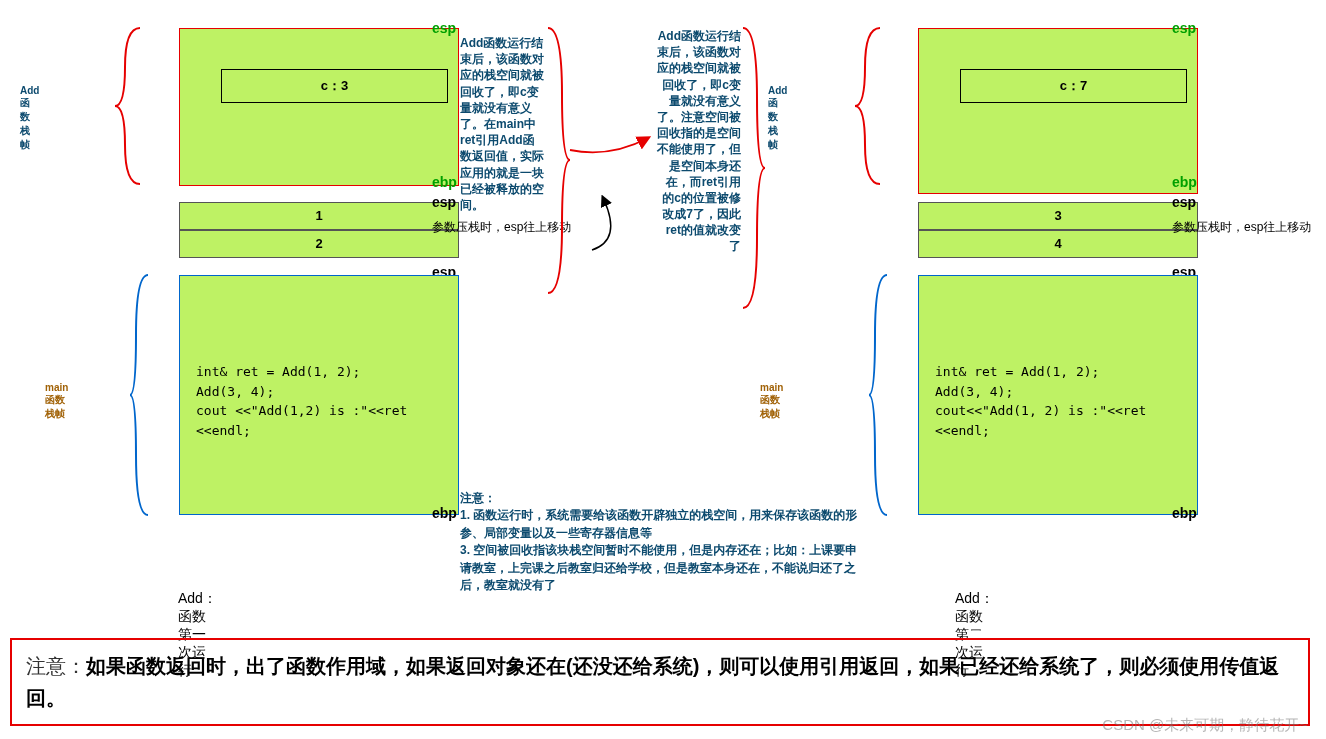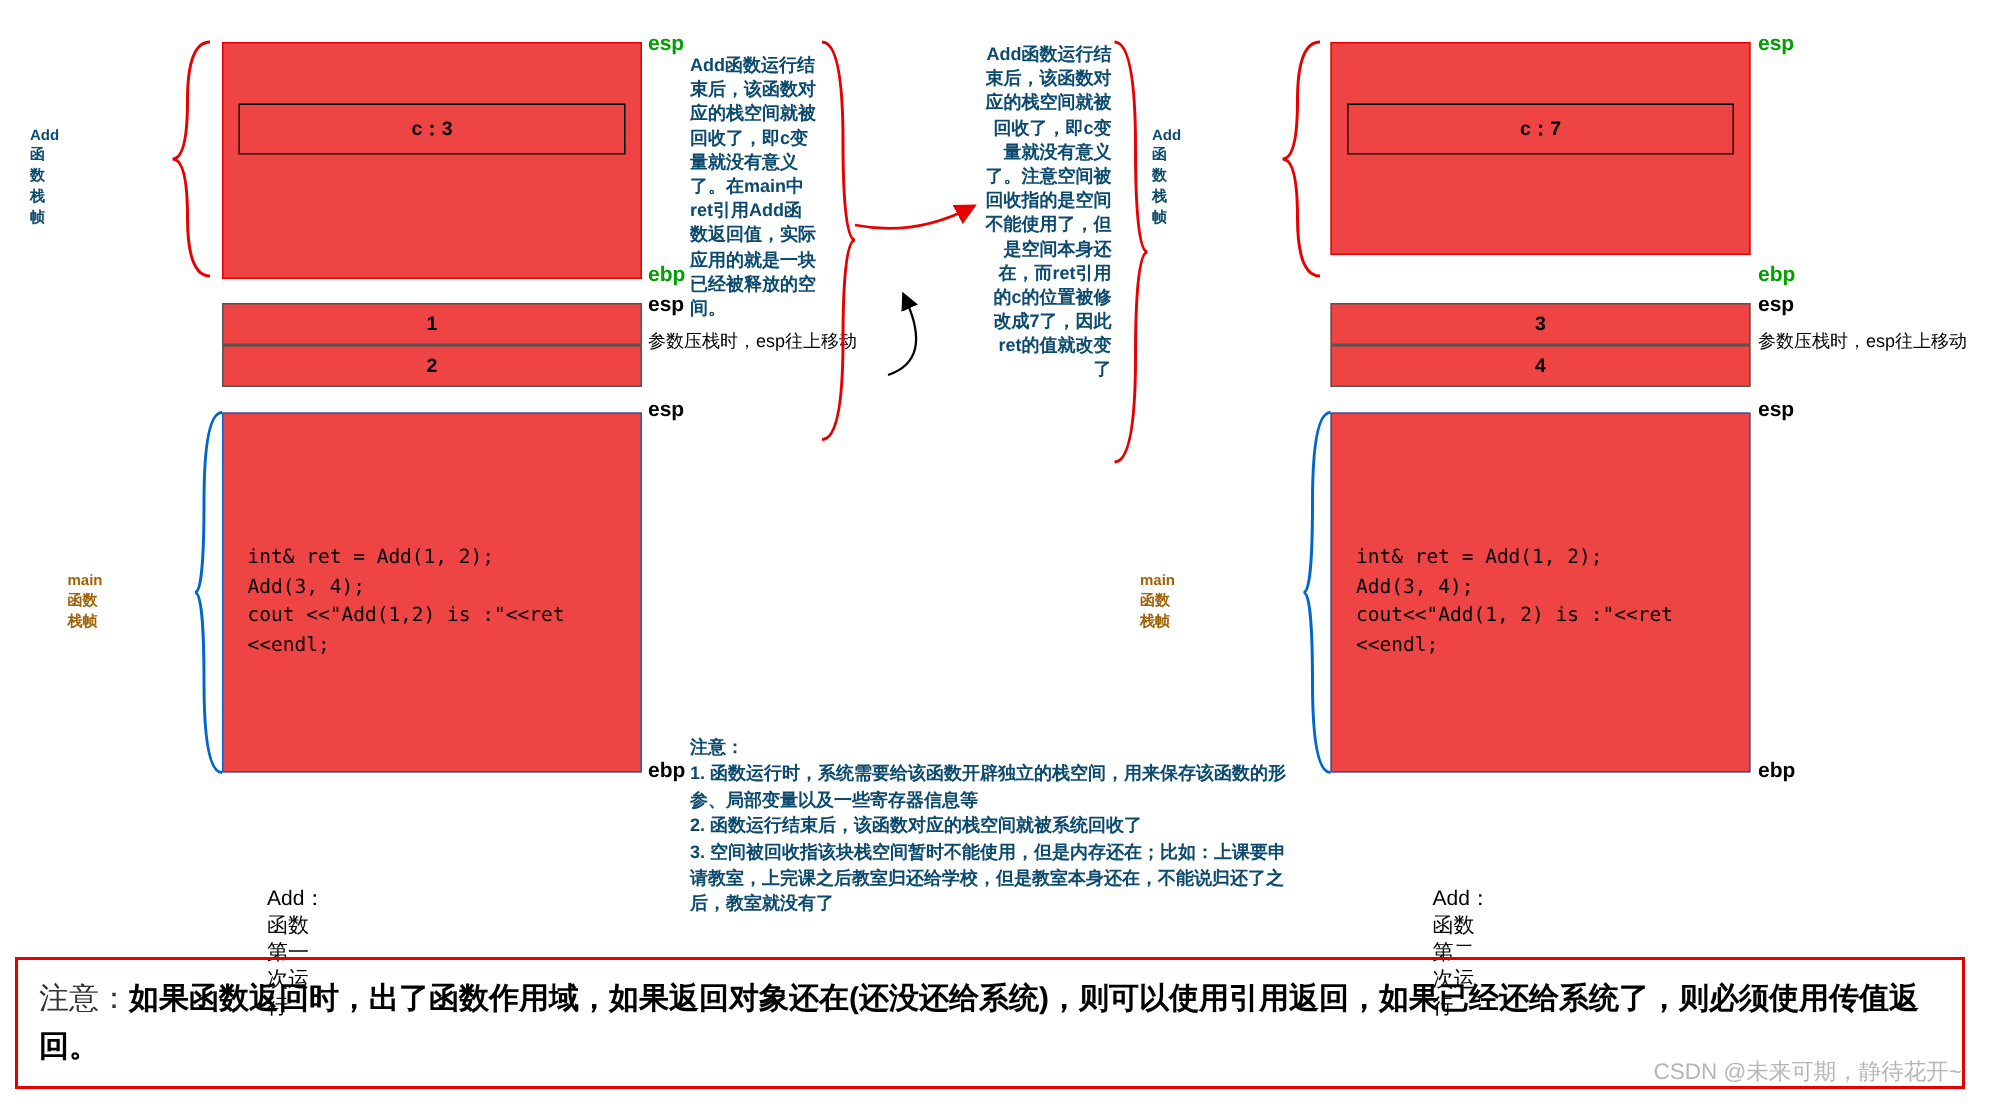--- a/index.html
+++ b/index.html
@@ -8,21 +8,22 @@
     background: #fff;
     width: 1326px;
     height: 739px;
     position: relative;
     font-size: 13px;
     color: #000;
   }
   .box {
     border: 1.5px solid #000;
     text-align: center;
-    background: #ef4444;
+    background: #bef264;
+    margin-left: 31px;
   }
   .red-border { border-color: #e60000; }
   .blue-border { border-color: #0066cc; }
   .grey-border { border-color: #555; }
   .stack-label {
     position: absolute;
     font-weight: bold;
     font-size: 10px;
   }
   .red-text { color: #0c4a6e; }
@@ -69,21 +70,21 @@
     border: 2px solid #e60000;
     padding: 10px 14px;
     font-size: 20px;
     line-height: 1.6;
   }
   .final-note .prefix { font-weight: normal; color: #333; }
   .final-note .body { font-weight: bold; }
   .watermark {
     position: absolute;
     right: 18px;
-    bottom: 15px;
+    bottom: 4px;
     color: rgba(120,120,120,0.55);
     font-size: 15px;
   }
   svg.curve {
     position: absolute;
     overflow: visible;
   }
 </style>
 </head>
 <body>
@@ -152,21 +153,21 @@
   <path d="M0,0 Q14,0 14,70 Q14,140 22,140 Q14,140 14,210 Q14,280 0,280" fill="none" stroke="#e60000" stroke-width="2"></path>
 </svg>
 
 <div style="position:absolute; left:750px; top:0;">
 
   <div class="stack-label red-text" style="left:18px; top:85px;">Add函数栈帧</div>
   <svg class="curve" style="left:105px; top:28px;" width="30" height:="156" height="156">
     <path d="M25,0 Q10,0 10,39 Q10,78 0,78 Q10,78 10,117 Q10,156 25,156" fill="none" stroke="#e60000" stroke-width="2"></path>
   </svg>
 
-  <div class="box red-border" style="position:absolute; left:137px; top:28px; width:280px; height:142px;">
+  <div class="box red-border" style="position:absolute; left:137px; top:28px; width:280px; height:166px;">
     <div class="box" style="position:absolute; left:10px; top:40px; right:10px; height:34px; line-height:32px; font-weight:bold;">c：7</div>
   </div>
   <div class="small-label green-text" style="left:422px; top:20px;">esp</div>
   <div class="small-label green-text" style="left:422px; top:174px;">ebp</div>
 
   <div class="box grey-border" style="position:absolute; left:137px; top:202px; width:280px; height:28px; line-height:26px; font-weight:bold;">3</div>
   <div class="box grey-border" style="position:absolute; left:137px; top:230px; width:280px; height:28px; line-height:26px; font-weight:bold;">4</div>
   <div class="small-label black-text" style="left:422px; top:194px;">esp</div>
   <div class="arrow-label" style="left:422px; top:219px; white-space:nowrap;">参数压栈时，esp往上移动</div>
 
@@ -184,21 +185,20 @@
   <svg class="curve" style="left:119px; top:275px;" width="20" height="240">
     <path d="M18,0 Q6,0 6,60 Q6,120 0,120 Q6,120 6,180 Q6,240 18,240" fill="none" stroke="#0066cc" stroke-width="2"></path>
   </svg>
 
   <div class="caption" style="left:205px; top:545px;">Add：函数第二次运行</div>
 </div>
 
 <div class="note-block red-text" style="left:460px; top:490px; width:400px;">
   <div>注意：</div>
   <div style="padding-left:0;">1. 函数运行时，系统需要给该函数开辟独立的栈空间，用来保存该函数的形参、局部变量以及一些寄存器信息等</div>
-  <div>2. 函数运行结束后，该函数对应的栈空间就被系统回收了</div>
   <div>3. 空间被回收指该块栈空间暂时不能使用，但是内存还在；比如：上课要申请教室，上完课之后教室归还给学校，但是教室本身还在，不能说归还了之后，教室就没有了</div>
 </div>
 
 <div class="final-note" style="left:10px; top:638px; width:1300px;">
   <span class="prefix">注意：</span><span class="body">如果函数返回时，出了函数作用域，如果返回对象还在(还没还给系统)，则可以使用引用返回，如果已经还给系统了，则必须使用传值返回。</span>
 </div>
 
 <div class="watermark">CSDN @未来可期，静待花开~</div>
 
 </body></html>

